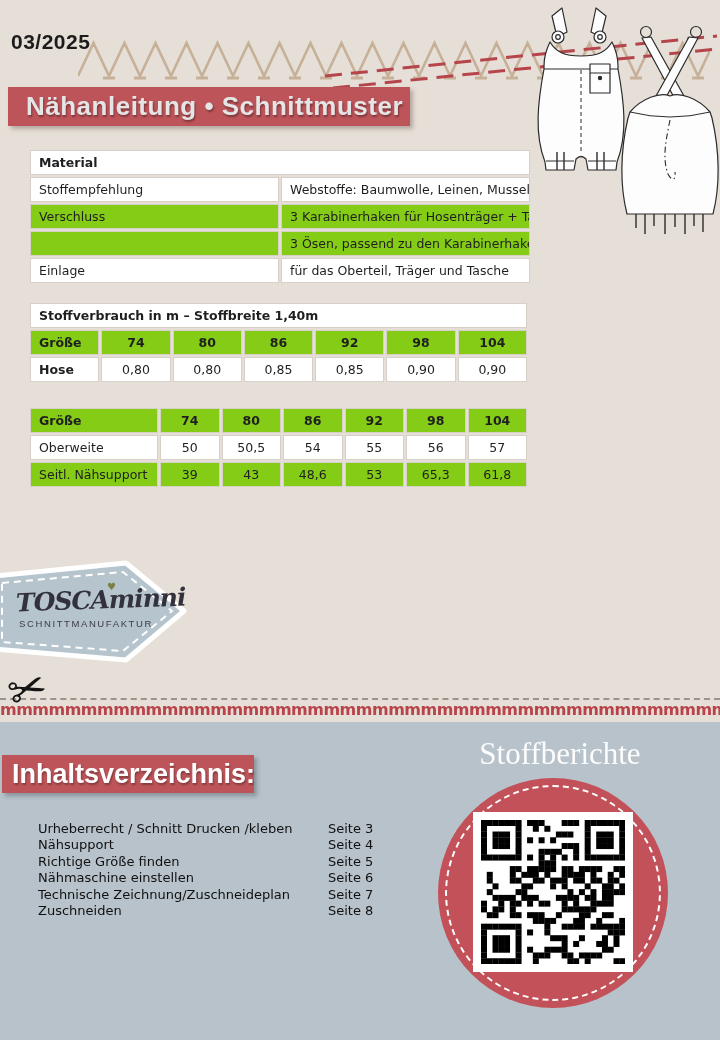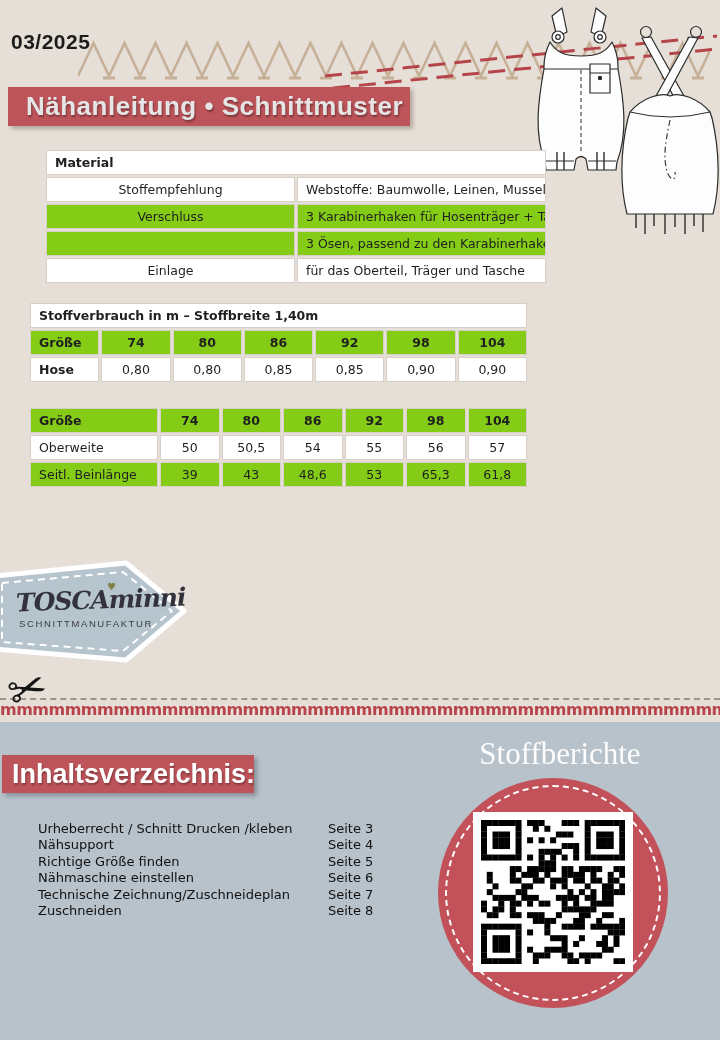--- a/index.html
+++ b/index.html
@@ -23,22 +23,22 @@
   .garment { position:absolute; }
 
   
   table { border-collapse:separate; border-spacing:2px; position:absolute;
           table-layout:fixed; font-size:12.5px; color:#1f1f1f; }
   td, th { border:1px solid #d6d0c8; background:#fff; padding:4px 8px; text-align:left;
           font-weight:normal; overflow:hidden; white-space:nowrap; }
   td.shaded, th.shaded { background:#84cc16; }
   td.num, th.num { text-align:center; }
   th.hdr { font-weight:bold; }
-  .tbl-material { left:44px; top:148px; width:504px; }
-  .tbl-material td.c1 { width:118px;text-align:center; }
+  .tbl-material { left:28px; top:148px; width:504px; }
+  .tbl-material td.c1 { width:118px; }
   .tbl-fabric { left:28px; top:301px; width:501px; }
   .tbl-fabric .c1, .tbl-measure .c1 { width:128px; }
   .tbl-measure { left:28px; top:406px; width:501px; }
 
   
   .logo-wrap { position:absolute; left:-6px; top:556px; width:200px; height:112px; }
   .logo-wrap .logo-name { position:absolute; left:22px; top:30px; width:140px; text-align:center;
           font-family:"DejaVu Serif", serif; font-style:italic; font-weight:bold;
           font-size:25px; color:#33323c; transform:rotate(-2deg); letter-spacing:-1px; }
   .logo-wrap .logo-heart { position:absolute; left:113px; top:25px; font-size:10px;
@@ -204,21 +204,21 @@
     <tr>
       <td class="c1">Oberweite</td>
       <td class="num">50</td>
       <td class="num">50,5</td>
       <td class="num">54</td>
       <td class="num">55</td>
       <td class="num">56</td>
       <td class="num">57</td>
     </tr>
     <tr>
-      <td class="c1 shaded">Seitl. Beinlänge</td>
+      <td class="c1 shaded">Seitl. Nähsupport</td>
       <td class="num shaded">39</td>
       <td class="num shaded">43</td>
       <td class="num shaded">48,6</td>
       <td class="num shaded">53</td>
       <td class="num shaded">65,3</td>
       <td class="num shaded">61,8</td>
     </tr>
   </tbody>
     </table>
 

